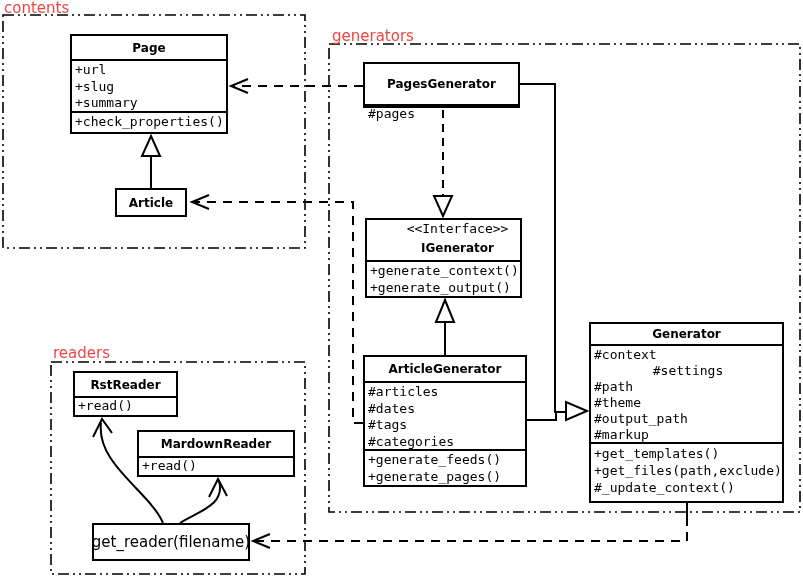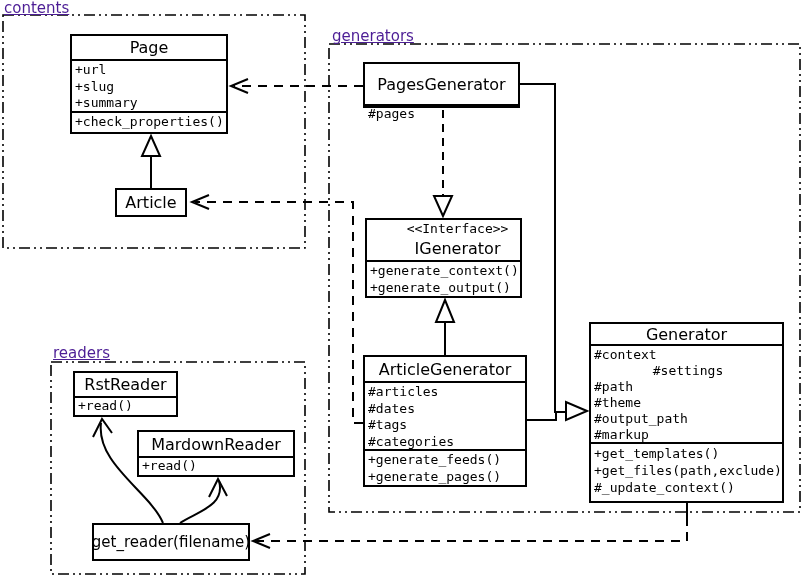--- a/index.html
+++ b/index.html
@@ -2,31 +2,31 @@
 <html><head>
 <meta charset="utf-8">
 <style>
   html,body{margin:0;padding:0;background:#fff;}
   #canvas{
     position:relative;width:803px;height:579px;background:#ffffff;
     font-family:"DejaVu Sans",sans-serif;color:#000;overflow:hidden;
   }
   #connector-layer{position:absolute;left:0;top:0;pointer-events:none;}
   .pkg-label{
-    position:absolute;font-size:15px;line-height:15px;color:#4c1d95;
-    font-family:"DejaVu Sans",sans-serif;white-space:nowrap;text-decoration:underline;
+    position:absolute;font-size:15px;line-height:15px;color:#ef4444;
+    font-family:"DejaVu Sans",sans-serif;white-space:nowrap;
   }
   .uml-class{
     position:absolute;box-sizing:border-box;border:2px solid #000;background:#fff;
   }
   .sec{box-sizing:border-box;overflow:hidden;}
   .sec + .sec{border-top:2px solid #000;}
   .uml-title{
     display:flex;align-items:center;justify-content:center;
-    font-weight:normal;font-size:16px;font-family:"DejaVu Sans",sans-serif;white-space:nowrap;
+    font-weight:bold;font-size:12px;font-family:"DejaVu Sans",sans-serif;white-space:nowrap;
   }
   .stereotype{
     text-align:center;font-family:"DejaVu Sans Mono",monospace;
     font-size:13px;line-height:18px;white-space:nowrap;
   }
   .row{
     font-family:"DejaVu Sans Mono",monospace;font-size:13px;line-height:16.5px;
     padding-left:3px;white-space:nowrap;
   }
   .sec.pad{padding-top:1px;}

